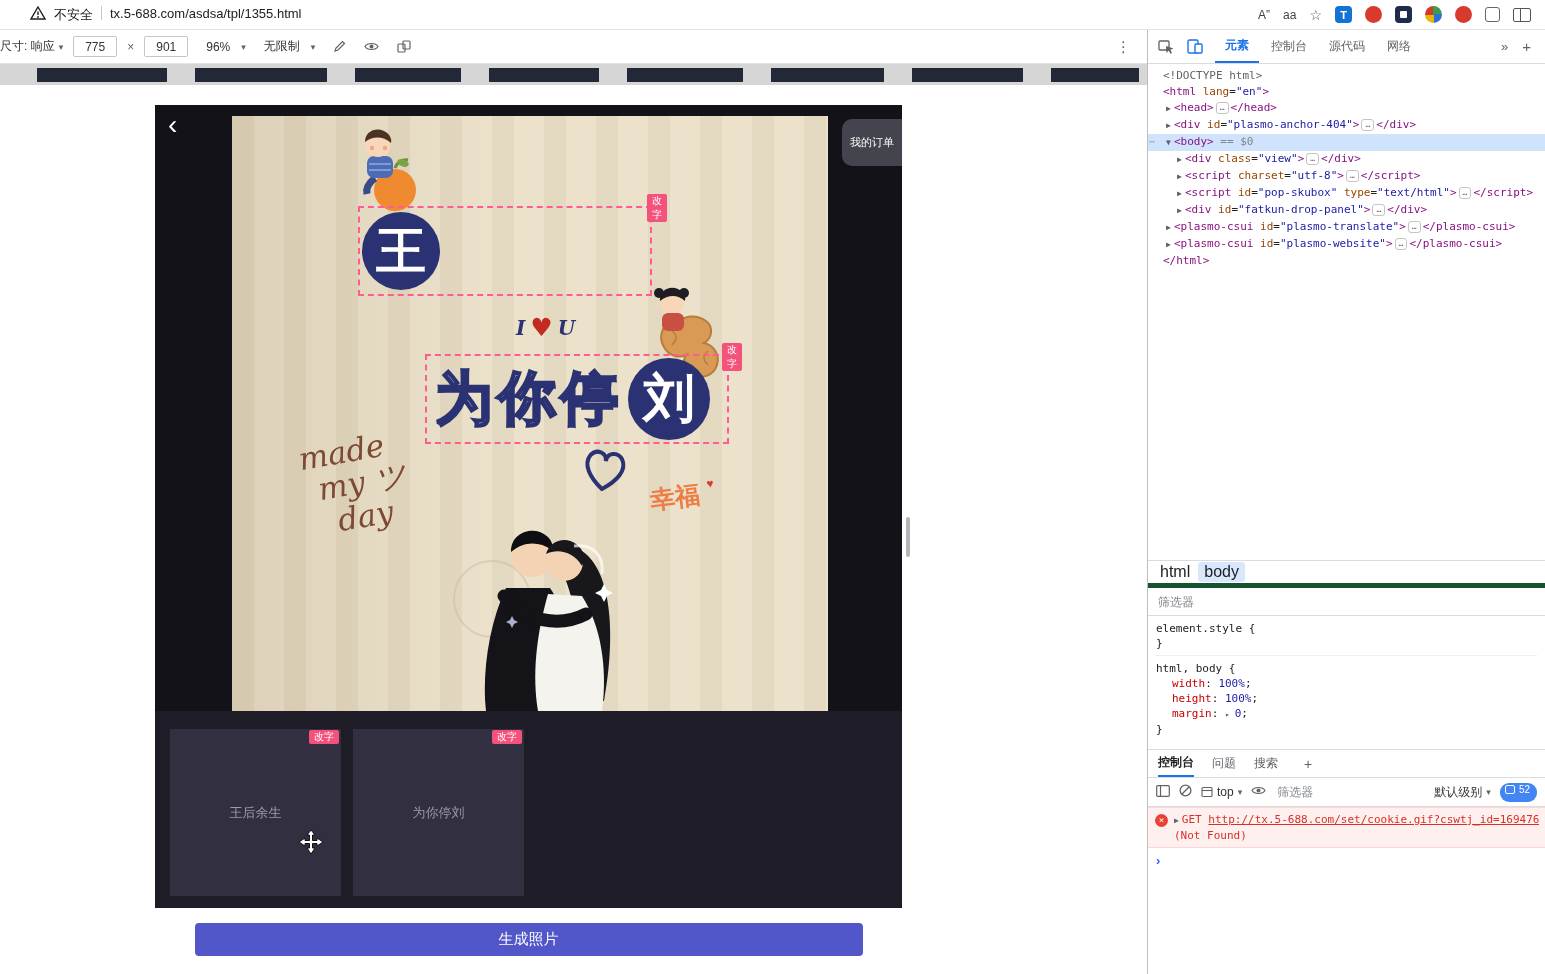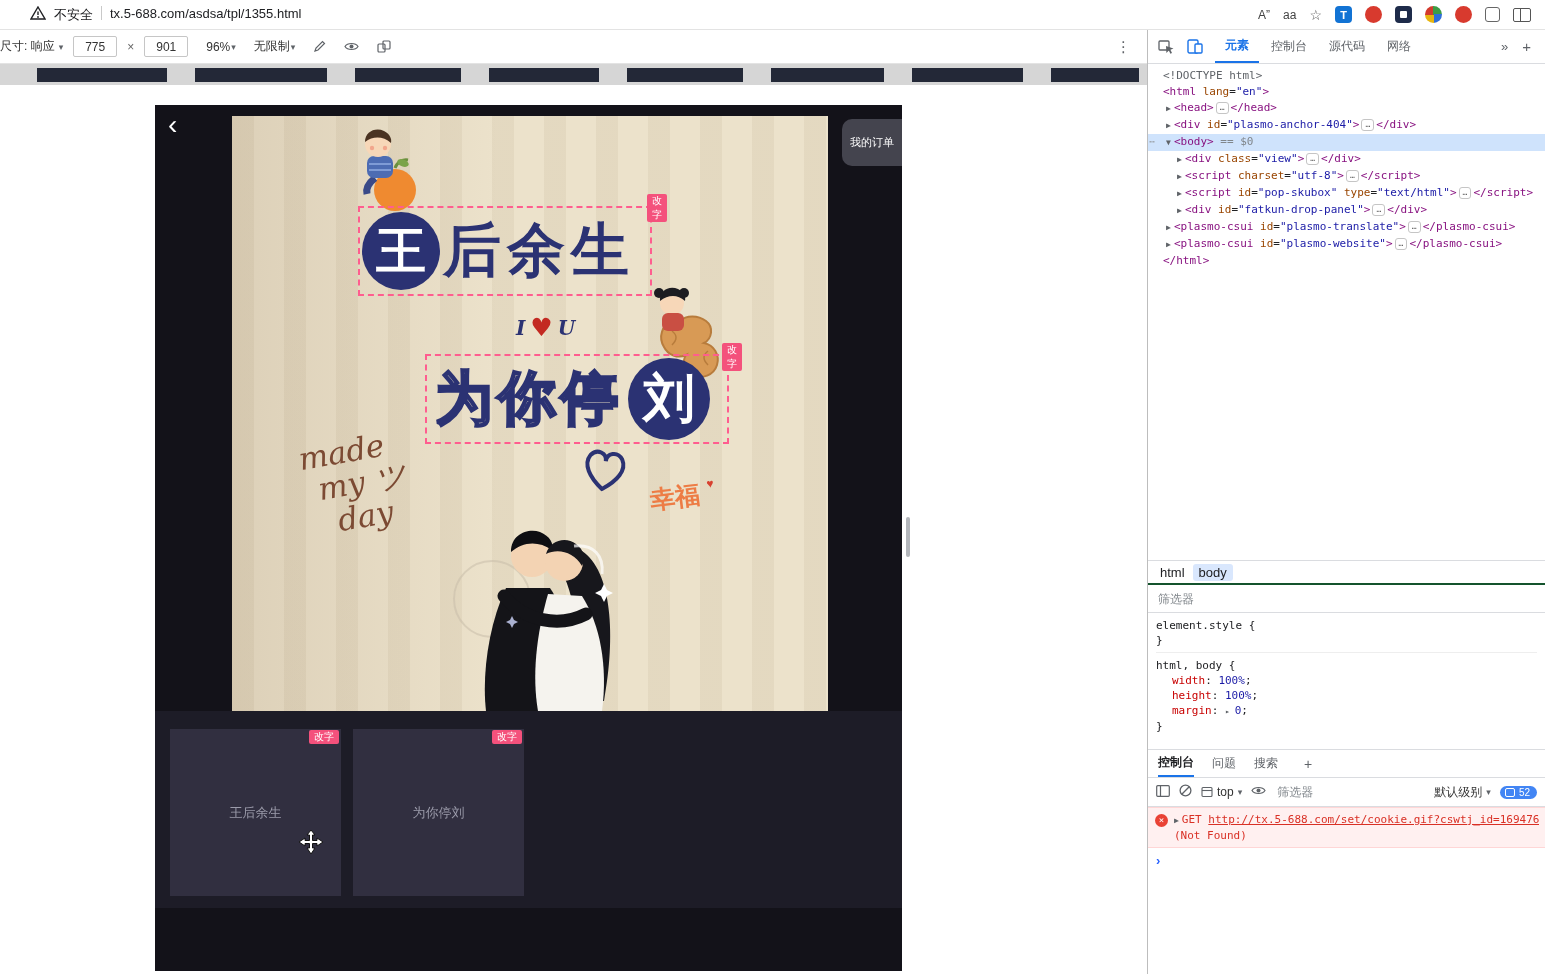--- a/index.html
+++ b/index.html
@@ -24,21 +24,21 @@
   .split-ic{width:16px;height:12px;border:1.5px solid #555;border-radius:2px;background:linear-gradient(90deg,transparent 6px,#555 6px,#555 7.5px,transparent 7.5px);}
 
   .main-row{display:flex;height:944px;}
   .left-pane{width:1147px;position:relative;background:#fff;}
 
   
   .device-toolbar{height:33px;border-bottom:1px solid #e3e3e3;display:flex;align-items:center;gap:10px;font-size:12px;color:#333;}
   .dt-label{display:flex;gap:4px;align-items:center;}
   .size-input{width:38px;height:17px;border:1px solid #c6c6c6;border-radius:2px;font-size:12px;text-align:center;color:#333;outline:none;padding:1px 2px;font-family:"Liberation Sans",sans-serif;}
   .xsep{color:#666;}
-  .dd{display:flex;gap:1px;align-items:center;margin-left:8px;}
+  .dd{display:flex;gap:11px;align-items:center;margin-left:8px;}
   .caret{font-size:9px;color:#5f6368;}
   .tb-icon{display:inline-flex;margin-left:8px;}
   .more-dots{margin-left:auto;margin-right:16px;font-size:15px;color:#5f6368;}
 
   
   .bookmarks-strip{height:21px;background:#d6d6d6;display:flex;align-items:center;gap:28px;padding-left:37px;overflow:hidden;}
   .bm-block{height:14px;background:#232837;flex:0 0 auto;}
 
   
   .canvas{position:relative;height:889px;background:#fff;overflow:hidden;}
@@ -93,21 +93,21 @@
   .gutter{position:absolute;left:1px;color:#9aa0a6;font-size:10px;}
   .arrow{display:inline-block;width:11px;font-size:8px;color:#5f6368;text-align:center;}
   .t-doc{color:#5f6368;}
   .t-tag{color:#881280;}
   .t-attr{color:#994500;}
   .t-val{color:#1a1aa6;}
   .t-pun{color:#202124;}
   .t-meta{color:#80868b;}
   .t-ell{display:inline-block;border:1px solid #c5c5c5;border-radius:3px;font-size:8px;line-height:8px;padding:1px 3px;margin:0 2px;color:#666;background:#fff;vertical-align:1px;}
 
-  .crumbs{height:22px;border-bottom:2px solid #14532d;display:flex;align-items:center;gap:2px;font-size:13px;padding-left:6px;flex:0 0 auto;}
+  .crumbs{height:22px;border-bottom:5px solid #14532d;display:flex;align-items:center;gap:2px;font-size:16px;padding-left:6px;flex:0 0 auto;}
   .crumb{padding:1px 6px;border-radius:3px;color:#202124;}
   .crumb.sel{background:#d9e7fd;}
 
   .styles-tabs{height:30px;border-bottom:1px solid #dadce0;display:flex;align-items:center;gap:16px;padding:0 10px;font-size:12px;color:#5f6368;white-space:nowrap;overflow:hidden;flex:0 0 auto;}
   .s-tab{height:100%;display:flex;align-items:center;box-sizing:border-box;}
   .s-tab.sel{color:#202124;border-bottom:2px solid #1a73e8;font-weight:bold;}
   .styles-filter{height:27px;border-bottom:1px solid #dadce0;display:flex;align-items:center;padding:0 8px;flex:0 0 auto;}
   .filter-input{border:none;outline:none;font-size:12px;width:100%;color:#202124;font-family:"Liberation Sans",sans-serif;}
   .filter-input::placeholder{color:#80868b;}
   .style-rules{flex:1;overflow:hidden;font-family:"DejaVu Sans Mono",monospace;font-size:11px;line-height:15px;padding:5px 8px;border-bottom:1px solid #dadce0;}
@@ -123,21 +123,21 @@
   .console-tabs-row{height:27px;border-bottom:1px solid #dadce0;display:flex;align-items:center;padding:0 10px;flex:0 0 auto;}
   .console-tabs{display:flex;gap:18px;height:100%;}
   .c-tab{font-size:12px;color:#5f6368;display:flex;align-items:center;height:100%;box-sizing:border-box;}
   .c-tab.sel{color:#202124;border-bottom:2px solid #1a73e8;font-weight:bold;}
   .c-plus{margin-left:26px;color:#5f6368;font-size:14px;}
   .console-toolbar{height:28px;border-bottom:1px solid #dadce0;display:flex;align-items:center;gap:9px;padding:0 8px;font-size:12px;color:#333;flex:0 0 auto;}
   .ct-dd{display:flex;align-items:center;gap:4px;}
   .console-filter{border:none;outline:none;font-size:12px;width:110px;font-family:"Liberation Sans",sans-serif;}
   .console-filter::placeholder{color:#80868b;}
   .levels{margin-left:auto;}
-  .msg-badge{background:#4285f4;color:#fff;border-radius:9px;font-size:10px;padding:1px 7px 1px 5px;display:flex;align-items:center;gap:4px;}
+  .msg-badge{background:#4285f4;color:#fff;border-radius:9px;font-size:10px;padding:1px 7px 7px 5px;display:flex;align-items:center;gap:4px;}
   .bubble{width:8px;height:7px;border:1.2px solid #fff;border-radius:2px;display:inline-block;}
   .console-error{position:relative;background:#fff0f0;border-bottom:1px solid #ffd6d6;border-top:1px solid #ffd6d6;padding:4px 6px 4px 26px;font-family:"DejaVu Sans Mono",monospace;font-size:11px;line-height:15px;color:#d93025;flex:0 0 auto;}
   .errdot{position:absolute;left:7px;top:6px;width:13px;height:13px;background:#e94235;border-radius:50%;color:#fff;font-size:9px;display:flex;align-items:center;justify-content:center;}
   .err-arrow{font-size:8px;color:#5f6368;margin-right:3px;}
   .err-url{color:#d93025;text-decoration:underline;white-space:nowrap;}
   .err-line1{white-space:nowrap;overflow:hidden;}
   .console-prompt{padding:5px 8px;color:#2962ff;font-size:13px;font-weight:bold;}
 </style>
 </head>
 <body>
@@ -272,21 +272,20 @@
                   <path d="M92 58 C96 44 112 40 122 48 C130 54 132 62 128 70 C120 56 104 52 92 58 Z" fill="#17171c"></path>
                   <path d="M120 50 C140 48 150 60 148 78" stroke="#ffffff" stroke-width="3" fill="none" opacity="0.7"></path>
                   <path d="M150 88 l3 6 6 3 -6 3 -3 6 -3 -6 -6 -3 6 -3 z" fill="#ffffff"></path>
                   <path d="M58 120 l2 4 4 2 -4 2 -2 4 -2 -4 -4 -2 4 -2 z" fill="#cfd8ff" opacity="0.8"></path>
                 </g>
               </svg>
 
               <div class="title-box">
                 <span class="tag">改字</span>
                 <span class="char-circle">王</span>
-                <span class="title-rest">后余生</span>
               </div>
 
               <div class="ilu">
                 <span>I</span>
                 <span class="heart">♥</span>
                 <span>U</span>
               </div>
 
               <div class="subtitle-box">
                 <span class="tag">改字</span>
@@ -311,20 +310,23 @@
               <div class="tpl-card">
                 <span class="tag card-tag">改字</span>
                 <div class="card-label">王后余生</div>
               </div>
               <div class="tpl-card">
                 <span class="tag card-tag">改字</span>
                 <div class="card-label">为你停刘</div>
               </div>
             </div>
 
+          <div class="page-footer">
+            <button class="gen-btn">生成照片</button>
+          </div>
 
           <span class="cursor-icon">
             <svg width="26" height="26" viewBox="0 0 26 26">
                 <path d="M13 1 L17 6 H14.5 V11.5 H19 V9 L25 13 L19 17 V14.5 H14.5 V19 H17 L13 25 L9 19 H11.5 V14.5 H7 V17 L1 13 L7 9 V11.5 H11.5 V6 H9 Z" fill="#fff" stroke="#111" stroke-width="1"></path>
               </svg>
           </span>
         </div>
 
         <div class="resize-handle"></div>
       </div>

